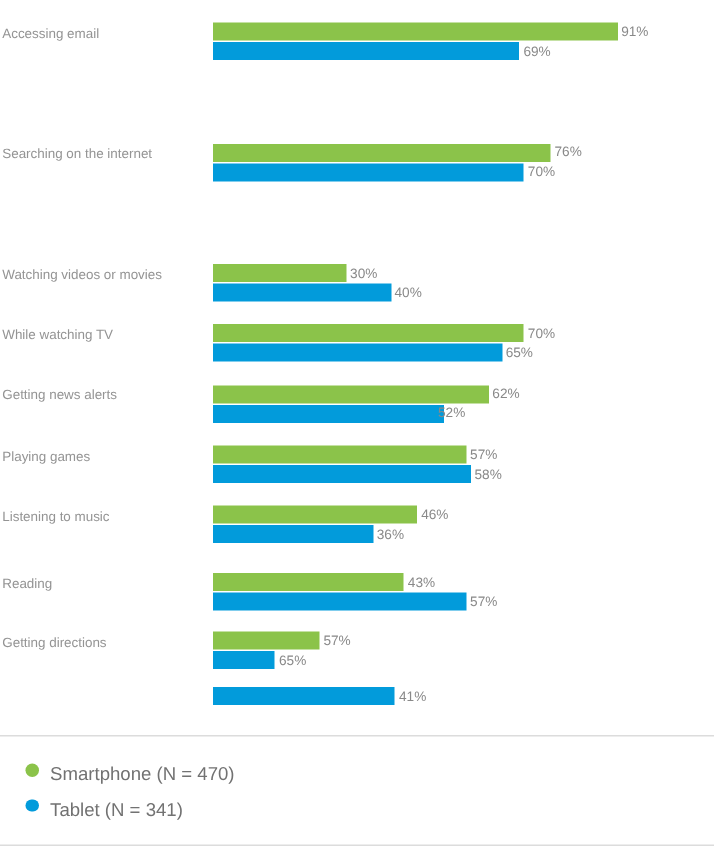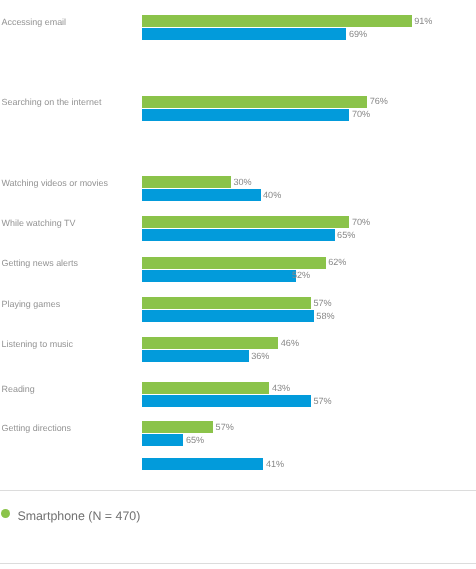--- a/index.html
+++ b/index.html
@@ -13,21 +13,21 @@
   .cat-label{position:absolute;left:1.5px;top:6.6px;color:#949494;font-size:8.95px;line-height:10px;
              white-space:pre-line;transform:translateY(-50%);}
   .bar{position:absolute;left:142px;height:12px;}
   .bar-smartphone{background:#8bc34a;}
   .bar-tablet{background:#029bdb;}
   .val{position:absolute;color:#898989;font-size:9.1px;line-height:11.7px;white-space:nowrap;}
   .hr{position:absolute;left:0;width:476px;height:1px;background:#dcdcdc;}
   #hr-top{top:490px;}
   #hr-bot{top:563px;}
   #legend{position:absolute;left:0;top:491px;width:476px;height:72px;}
-  .legend-item{position:absolute;left:0;display:flex;}
+  .legend-item{position:absolute;left:16px;display:flex;}
   #legend-item-smartphone{top:17.8px;}
   #legend-item-tablet{top:41.5px;}
   .legend-dot{width:8.9px;height:8.9px;border-radius:50%;margin-left:1.0px;flex:none;}
   .legend-label{margin-left:7.5px;color:#727272;font-size:12.4px;line-height:14px;white-space:nowrap;}
 </style>
 </head>
 <body>
 
 <div id="page" style="background-color: rgb(255, 255, 255);">
   <div id="plot">
@@ -100,16 +100,20 @@
   </div>
   </div>
 
   <div class="hr" id="hr-top" style="background-color: rgb(220, 220, 220);"></div>
 
   <div id="legend">
     <div class="legend-item" id="legend-item-smartphone">
       <span class="legend-dot" style="background-color: rgb(139, 195, 74);"></span>
       <span class="legend-label" style="color: rgb(114, 114, 114);">Smartphone (N = 470)</span>
     </div>
+    <div class="legend-item" id="legend-item-tablet">
+      <span class="legend-dot" style="background-color: rgb(2, 155, 219);"></span>
+      <span class="legend-label" style="color: rgb(114, 114, 114);">Tablet (N = 341)</span>
+    </div>
   </div>
 
   <div class="hr" id="hr-bot" style="background-color: rgb(220, 220, 220);"></div>
 </div>
 
 </body></html>

